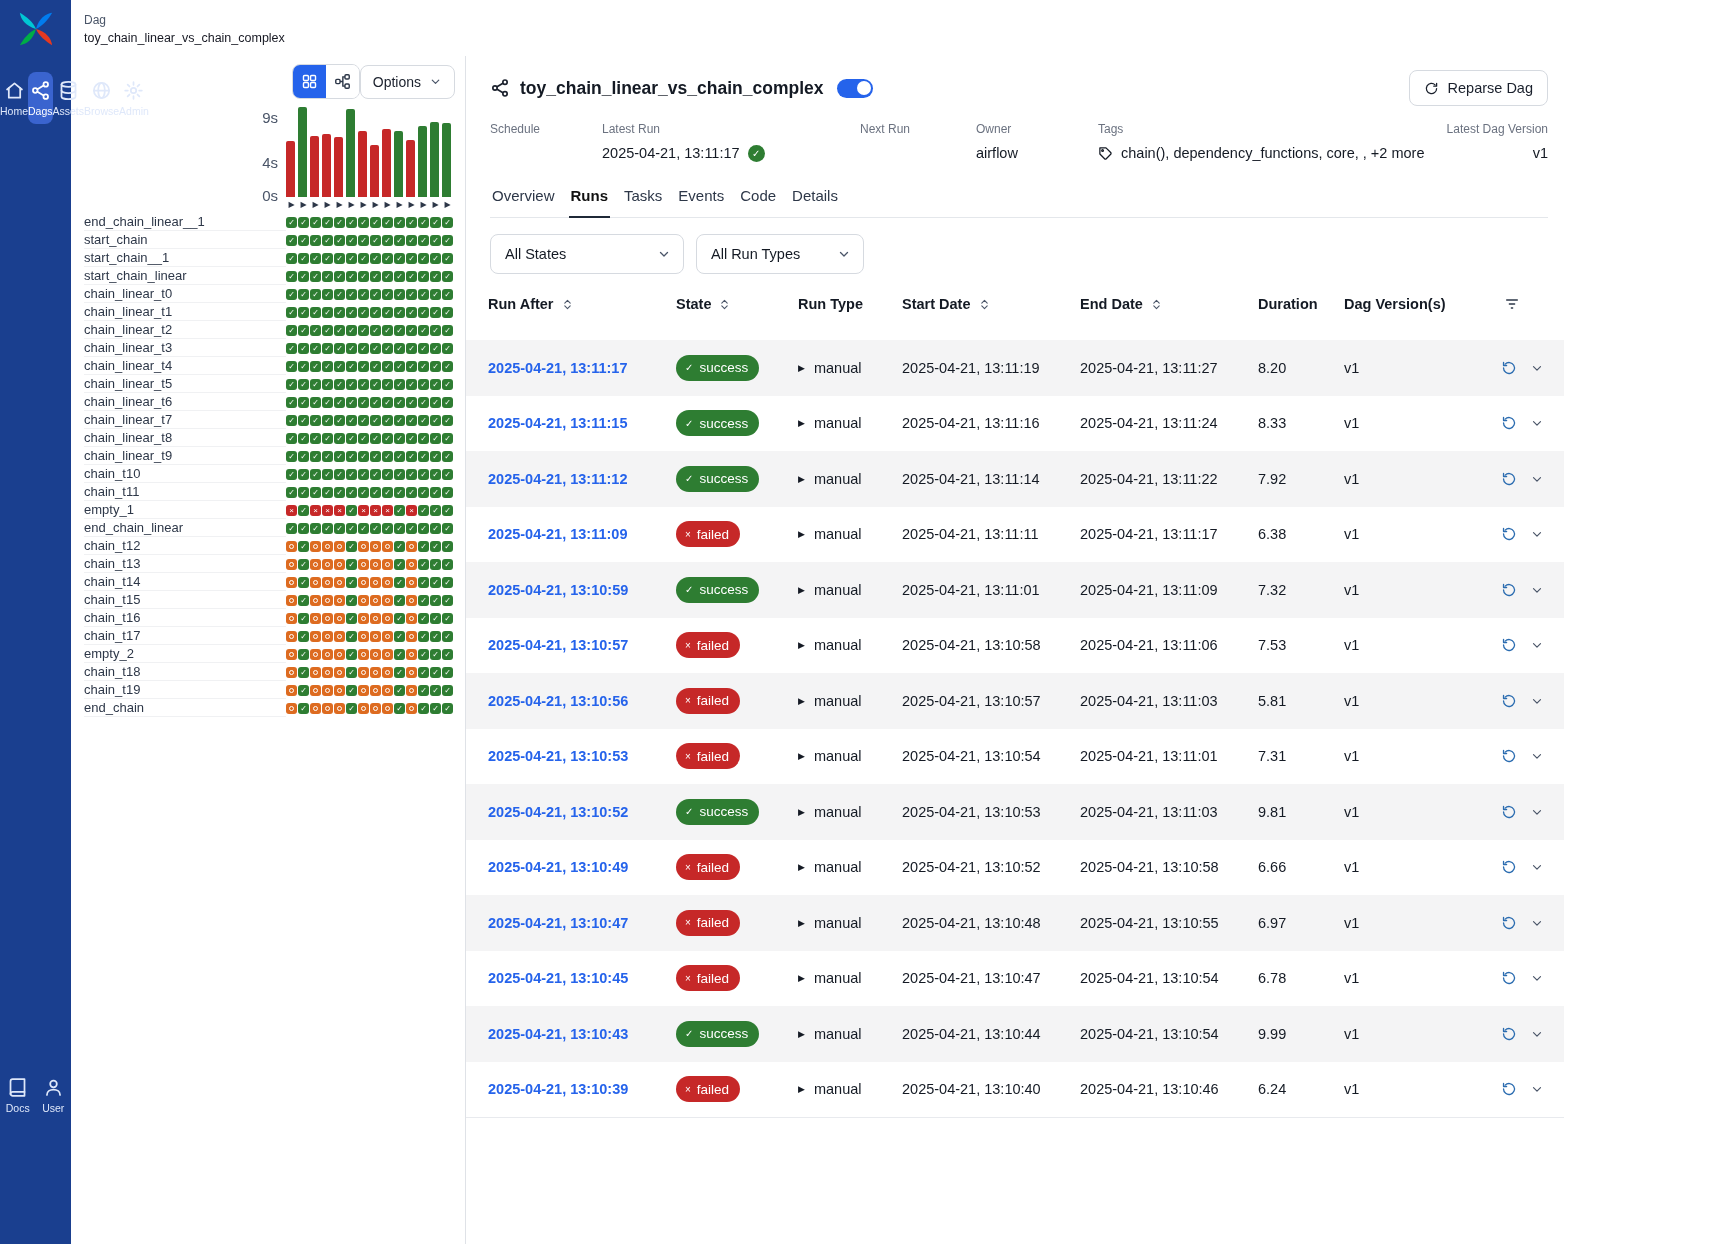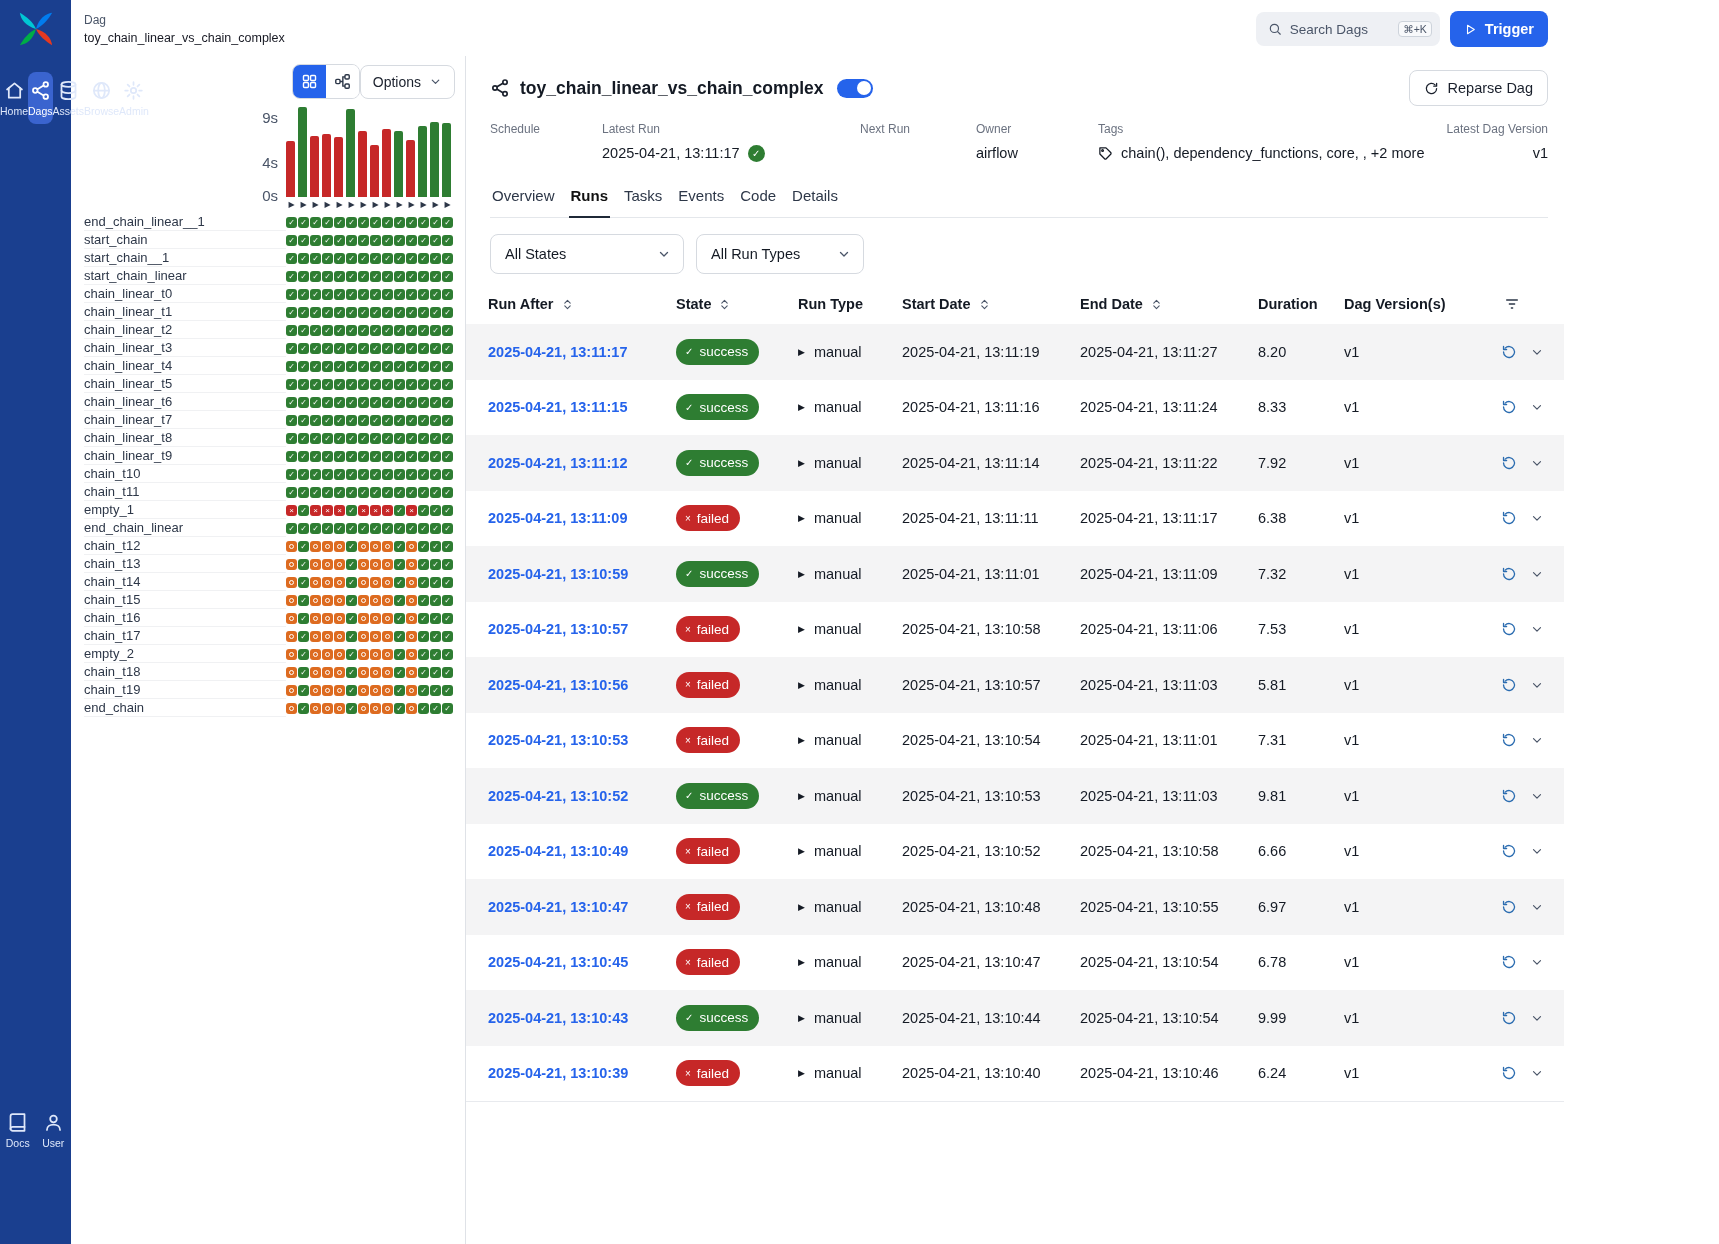--- a/index.html
+++ b/index.html
@@ -3,21 +3,21 @@
 <meta charset="utf-8">
 <style>
   *{margin:0;padding:0;box-sizing:border-box}
   html,body{width:1719px;height:1244px;background:#fff;font-family:"Liberation Sans",sans-serif;overflow:hidden;color:#141a24}
   .app{width:1564px;height:1244px;display:flex}
 
   
   .sidebar{width:71px;background:#1a3f8f;flex-shrink:0;display:flex;flex-direction:column;align-items:center;height:1244px}
   .logo{margin:10px 0 20px;cursor:pointer}
   .side-nav,.side-bottom{display:flex;flex-direction:row;align-items:center;width:100%}
-  .side-bottom{margin-top:auto;padding-bottom:75px}
+  .side-bottom{margin-top:auto;padding-bottom:110px}
   .side-item{width:58px;padding:8px 0 7px;border-radius:8px;display:flex;flex-direction:column;align-items:center;gap:4px;color:#dfe8fa;margin-bottom:13px;cursor:pointer}
   .side-item svg{width:21px;height:21px}
   .side-label{font-size:10.5px}
   .side-item.active{background:#3a64cf;color:#fff}
 
   
   .main-col{flex:1;display:flex;flex-direction:column;height:1244px;min-width:0}
   .topbar{height:56px;display:flex;align-items:center;padding:2px 16px 0 13px;flex-shrink:0}
   .crumbs{display:flex;flex-direction:column;gap:4px}
   .crumb{font-size:12px;color:#4a5568;cursor:pointer}
@@ -87,21 +87,21 @@
 
   .filters{display:flex;gap:12px;margin-top:16px}
   .select{height:40px;border:1px solid #d6dae0;border-radius:8px;display:flex;align-items:center;gap:10px;padding:0 12px 0 14px;font-size:14.5px;color:#141a24;cursor:pointer;background:#fff}
   .select svg{width:14px;height:14px;color:#4a5568}
   .select span{flex:1}
   .select-states{width:194px}.select-runtypes{width:168px}
 
   
   .runs-table{margin:22px -16px 0 -24px}
   .tgrid{display:grid;grid-template-columns:188px 122px 104px 178px 178px 86px 120px 1fr;align-items:center;padding:0 18px 0 22px}
-  .thead{margin-bottom:12px}
+  .thead{margin-bottom:28px}
   .th{display:flex;align-items:center;gap:7px;font-size:14.5px;font-weight:700;color:#141a24}
   .sort-ic{width:13px;height:13px;color:#4a5568;cursor:pointer}
   .th-actions{justify-content:flex-end;padding-right:26px;color:#2d3748;cursor:pointer}
   .filter-ic{width:16px;height:16px}
   .tbody{border-bottom:1px solid #e8eaee}
   .trow{height:55.5px}
   .trow:nth-child(odd){background:#f4f4f5}
   .td{font-size:14.5px;color:#141a24;display:flex;align-items:center;min-width:0}
   .run-link{color:#2563eb;font-weight:600;text-decoration:none;cursor:pointer}
   .pill{display:inline-flex;align-items:center;gap:6px;height:26px;padding:0 11px 0 9px;border-radius:13px;color:#fff;font-size:13.5px}
@@ -189,36 +189,20 @@
       </div>
   </aside>
 
   <div class="main-col">
 
     <header class="topbar">
       <div class="crumbs">
         <div class="crumb">Dag</div>
         <div class="crumb-id">toy_chain_linear_vs_chain_complex</div>
       </div>
-      <div class="top-actions">
-        <div class="search">
-          <svg viewBox="0 0 24 24" fill="none" stroke="currentColor" stroke-width="2" stroke-linecap="round">
-              <circle cx="11" cy="11" r="7"></circle>
-              <line x1="16.5" y1="16.5" x2="21" y2="21"></line>
-            </svg>
-          <span>Search Dags</span>
-          <kbd>⌘+K</kbd>
-        </div>
-        <button class="trigger-btn">
-          <svg viewBox="0 0 24 24" fill="none" stroke="currentColor" stroke-width="2" stroke-linejoin="round">
-              <path d="M6.5 4.2 19 12 6.5 19.8z"></path>
-            </svg>
-          <span>Trigger</span>
-        </button>
-      </div>
     </header>
 
     <div class="content">
 
       <section class="grid-panel">
         <div class="panel-controls">
           <div class="toggle-group">
             <button class="tg-btn active">
               <svg viewBox="0 0 24 24" fill="none" stroke="currentColor" stroke-width="2">
                   <rect x="3.5" y="3.5" width="7" height="7" rx="1.5"></rect>

